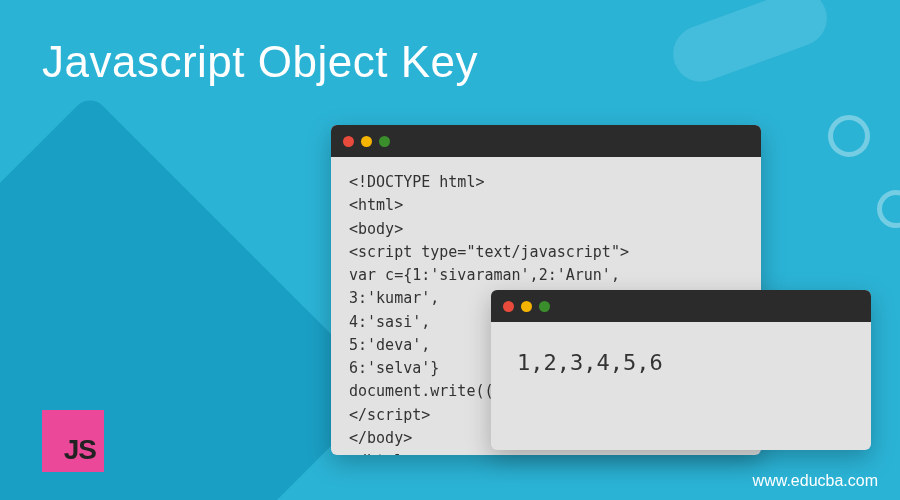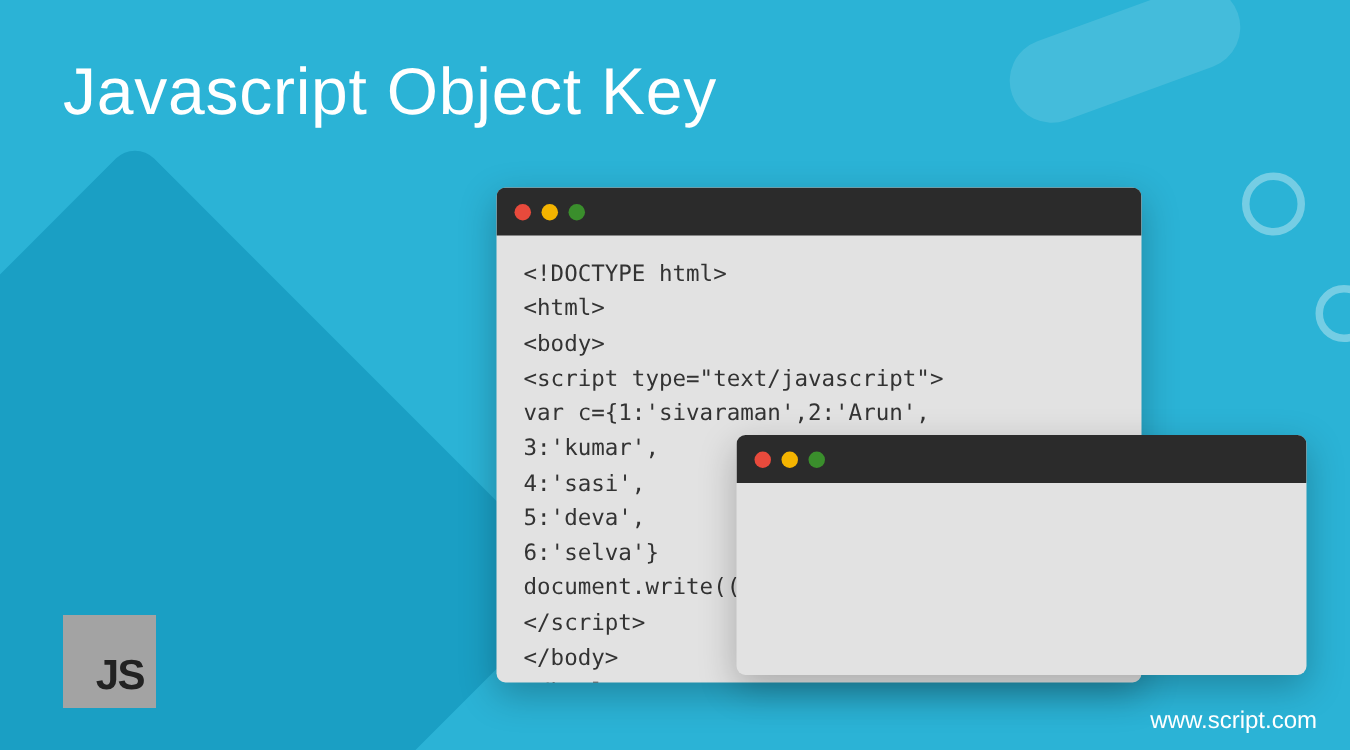--- a/index.html
+++ b/index.html
@@ -81,21 +81,21 @@
   .output {
     padding: 28px 26px;
     font-family: Menlo, Consolas, monospace;
     font-size: 22px;
     color: #333;
   }
   .js-logo {
     position: absolute;
     left: 42px; bottom: 28px;
     width: 62px; height: 62px;
-    background: #a3a3a3;
+    background: #ec4899;
     display: flex;
     align-items: flex-end;
     justify-content: flex-end;
     padding: 6px 8px;
     font-weight: 700;
     font-size: 28px;
     color: #222;
     letter-spacing: -1px;
   }
   .site-url {
@@ -135,19 +135,20 @@
 &lt;/body&gt;
 &lt;/html&gt;</pre>
 </div>
 
 <div class="window window-front">
   <div class="titlebar">
     <span class="dot dot-r"></span>
     <span class="dot dot-y"></span>
     <span class="dot dot-g"></span>
   </div>
+  <div class="output">1,2,3,4,5,6</div>
 </div>
 
 <div class="js-logo">
   <span>JS</span>
 </div>
 
-<div class="site-url">www.script.com</div>
+<div class="site-url">www.educba.com</div>
 
 </body></html>

